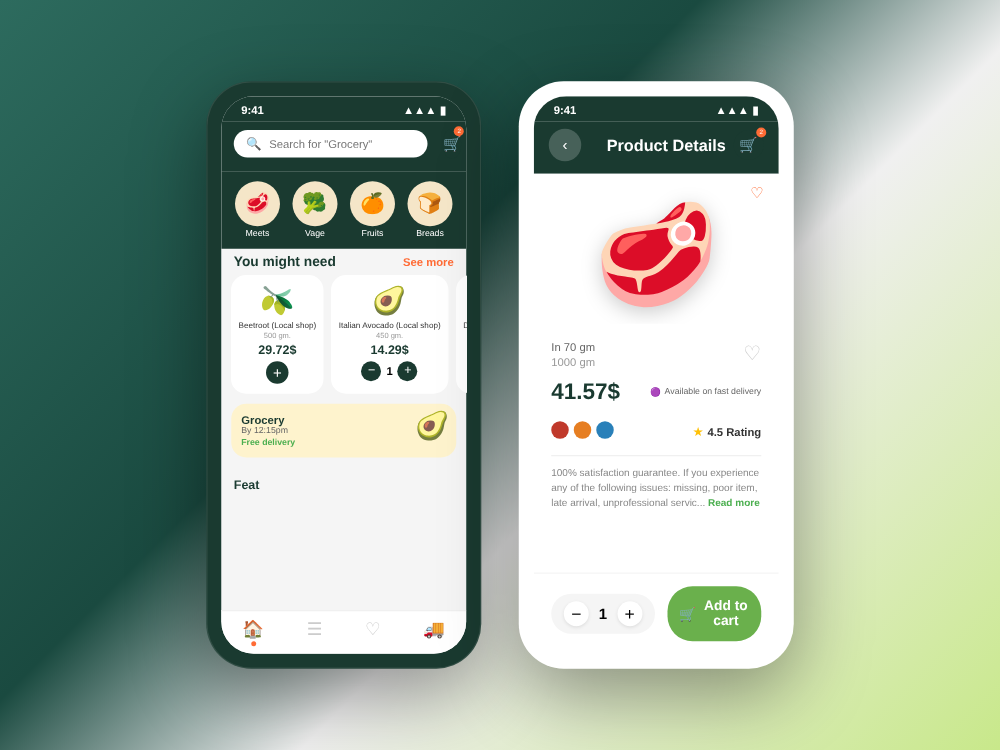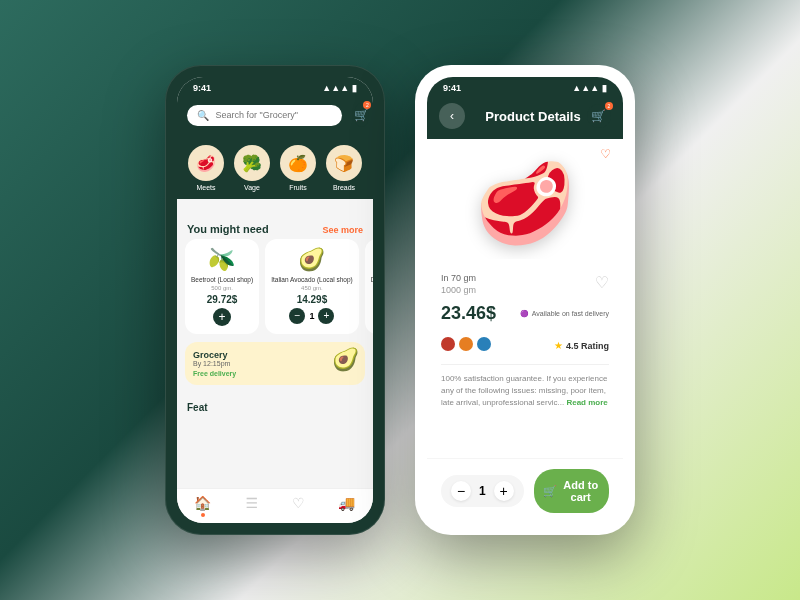--- a/index.html
+++ b/index.html
@@ -131,22 +131,22 @@
     }
     .category-label {
       color: white;
       font-size: 7px;
     }
 
     
     .section-header {
       display: flex;
       justify-content: space-between;
-      align-items: flex-end;
-      padding: 24px 10px 4px;
+      align-items: center;
+      padding: 5px 10px 4px;
     }
     .section-title { font-size: 11px; font-weight: 700; color: #1a3a30; }
     .see-more { font-size: 9px; color: #ff6b35; font-weight: 600; }
 
     .products-grid {
       display: flex;
       gap: 6px;
       padding: 0 8px;
       overflow-x: auto;
     }
@@ -540,21 +540,21 @@
     <div class="product-detail">
       <div style="display:flex; justify-content:space-between; align-items:flex-start;">
         <div>
           <div style="font-size:9px; color:#666;">In 70 gm</div>
           <div class="product-detail-weight">1000 gm</div>
         </div>
         <span style="font-size:16px; color:#ccc; cursor:pointer;">♡</span>
       </div>
 
       <div class="price-row">
-        <span class="detail-price">23.46$</span>
+        <span class="detail-price">41.57$</span>
         <div class="delivery-badge">
           <span>🟣</span>
           <span>Available on fast delivery</span>
         </div>
       </div>
 
       <div style="display:flex; justify-content:space-between; align-items:center;">
         <div class="color-dots">
           <div class="color-dot" style="background:#c0392b;"></div>
           <div class="color-dot" style="background:#e67e22;"></div>

